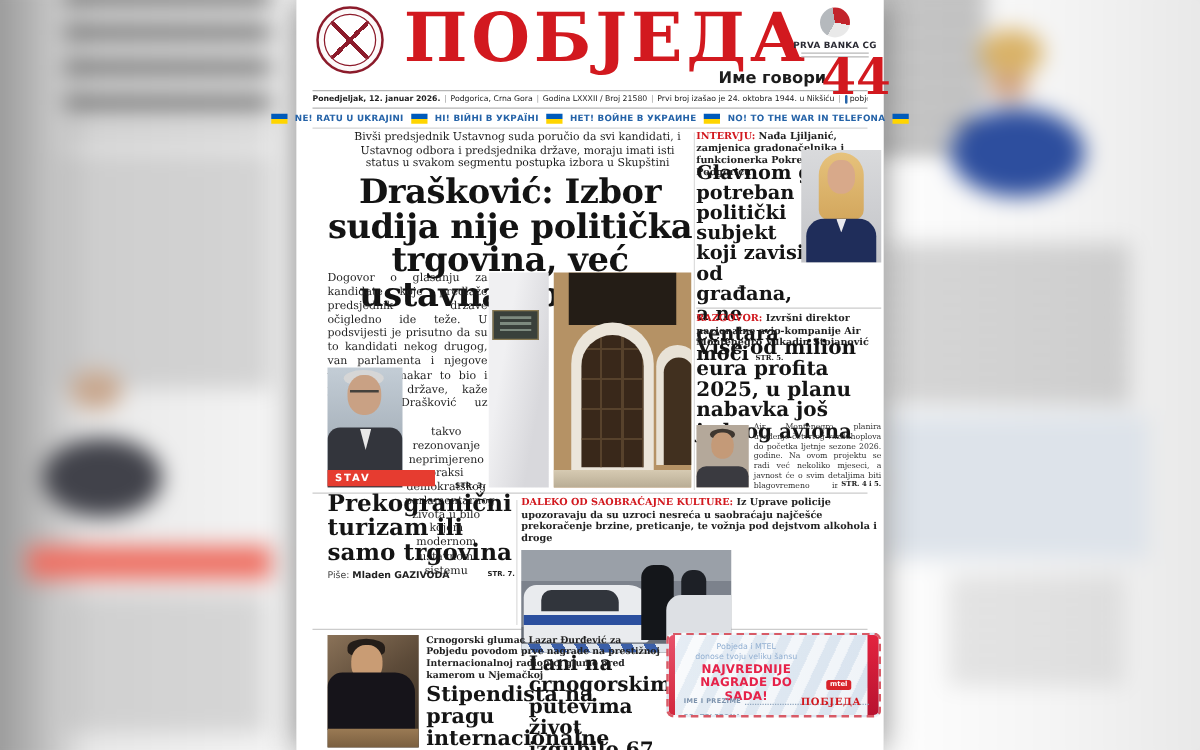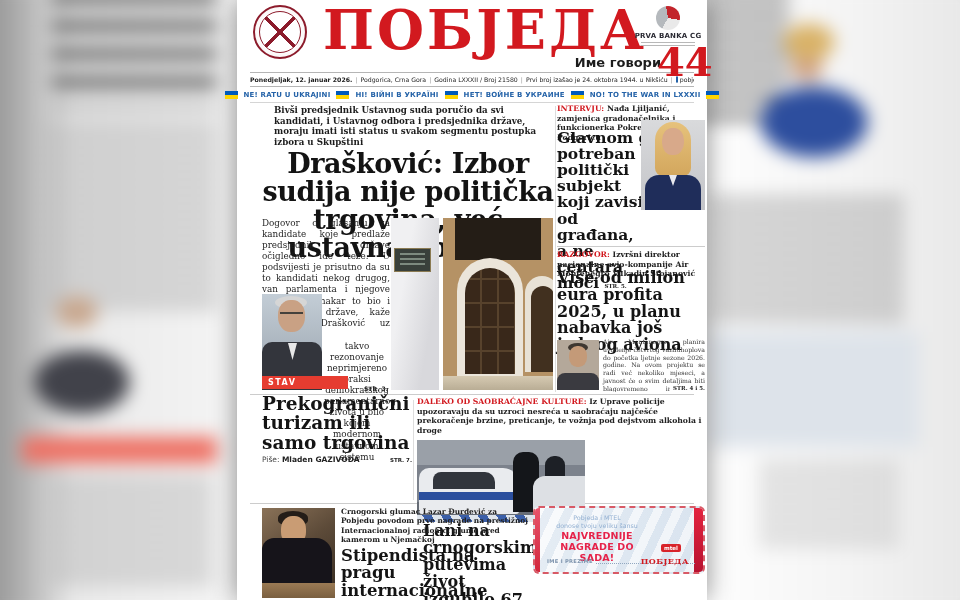--- a/index.html
+++ b/index.html
@@ -72,21 +72,21 @@
   .ua-text{font-size:7px;font-weight:bold;color:#2563a8;letter-spacing:.2px;white-space:nowrap;}
 
   
   .vline1{left:318px;top:106px;height:286px;border-left:1px solid #ddd;}
   .hline-mid{left:13px;top:394px;width:444px;border-top:1px solid #ccc;}
   .vline2{left:176px;top:400px;height:100px;border-left:1px solid #ddd;}
   .hline-bottom{left:13px;top:503px;width:444px;border-top:1px solid #ccc;}
 
   
   .lead{left:25px;top:105px;width:292px;}
-  .lead-kicker{font-size:8.7px;line-height:1.22;font-weight:bold;text-align:left;color:#1c1c1c;margin-left:12px;}
+  .lead-kicker{font-size:8.7px;line-height:1.22;font-weight:normal;text-align:center;color:#1c1c1c;margin-left:12px;}
   .lead-headline{margin-top:3px;font-size:27px;line-height:1.03;font-weight:bold;text-align:center;
     color:#131313;letter-spacing:-.4px;}
   .lead-row{left:25px;top:218px;width:292px;height:174px;}
   .lead-textcol{position:absolute;left:0;top:0;width:128px;height:174px;}
   .lead-p1{font-size:8.8px;line-height:1.26;color:#1f1f1f;text-align:justify;margin:0;}
   .lead-p2{font-size:8.8px;line-height:1.26;color:#1f1f1f;text-align:center;margin:1px 0 0 62px;}
   .lead-photo{position:absolute;left:0;bottom:2px;width:60px;height:96px;overflow:hidden;
     background:linear-gradient(#c3cdd6,#97a1ab);}
   .d-hair{position:absolute;left:13px;top:2px;width:32px;height:13px;background:#d6d6d6;border-radius:50%;}
   .d-head{position:absolute;left:16px;top:6px;width:27px;height:32px;background:#c9a184;border-radius:46%;}
@@ -246,21 +246,21 @@
   </div>
 
   <div class="abs ua-strip">
     <span class="ua-flag"></span>
     <span class="ua-text">NE! RATU U UKRAJINI</span>
     <span class="ua-flag"></span>
     <span class="ua-text">НІ! ВІЙНІ В УКРАЇНІ</span>
     <span class="ua-flag"></span>
     <span class="ua-text">НЕТ! ВОЙНЕ В УКРАИНЕ</span>
     <span class="ua-flag"></span>
-    <span class="ua-text">NO! TO THE WAR IN LXXXII</span>
+    <span class="ua-text">NO! TO THE WAR IN TELEFONA</span>
     <span class="ua-flag"></span>
   </div>
 
   <div class="abs vline1"></div>
   <div class="abs hline-mid"></div>
   <div class="abs vline2"></div>
   <div class="abs hline-bottom"></div>
 
   <div class="abs lead">
     <div class="lead-kicker serif">Bivši predsjednik Ustavnog suda poručio da svi kandidati, i Ustavnog odbora i predsjednika države, moraju imati isti status u svakom segmentu postupka izbora u Skupštini</div>

